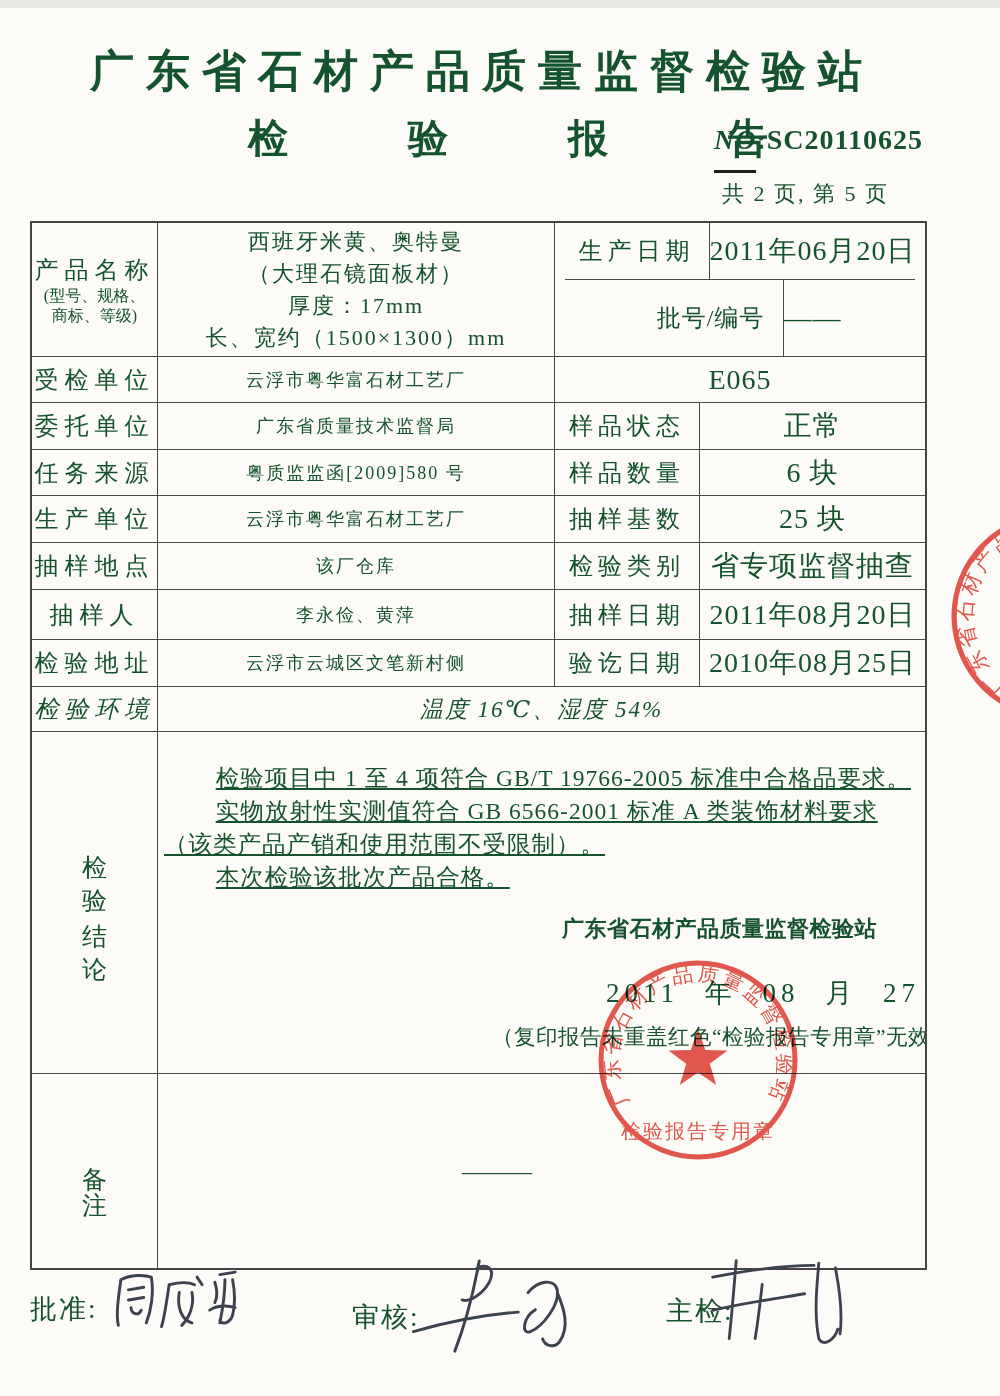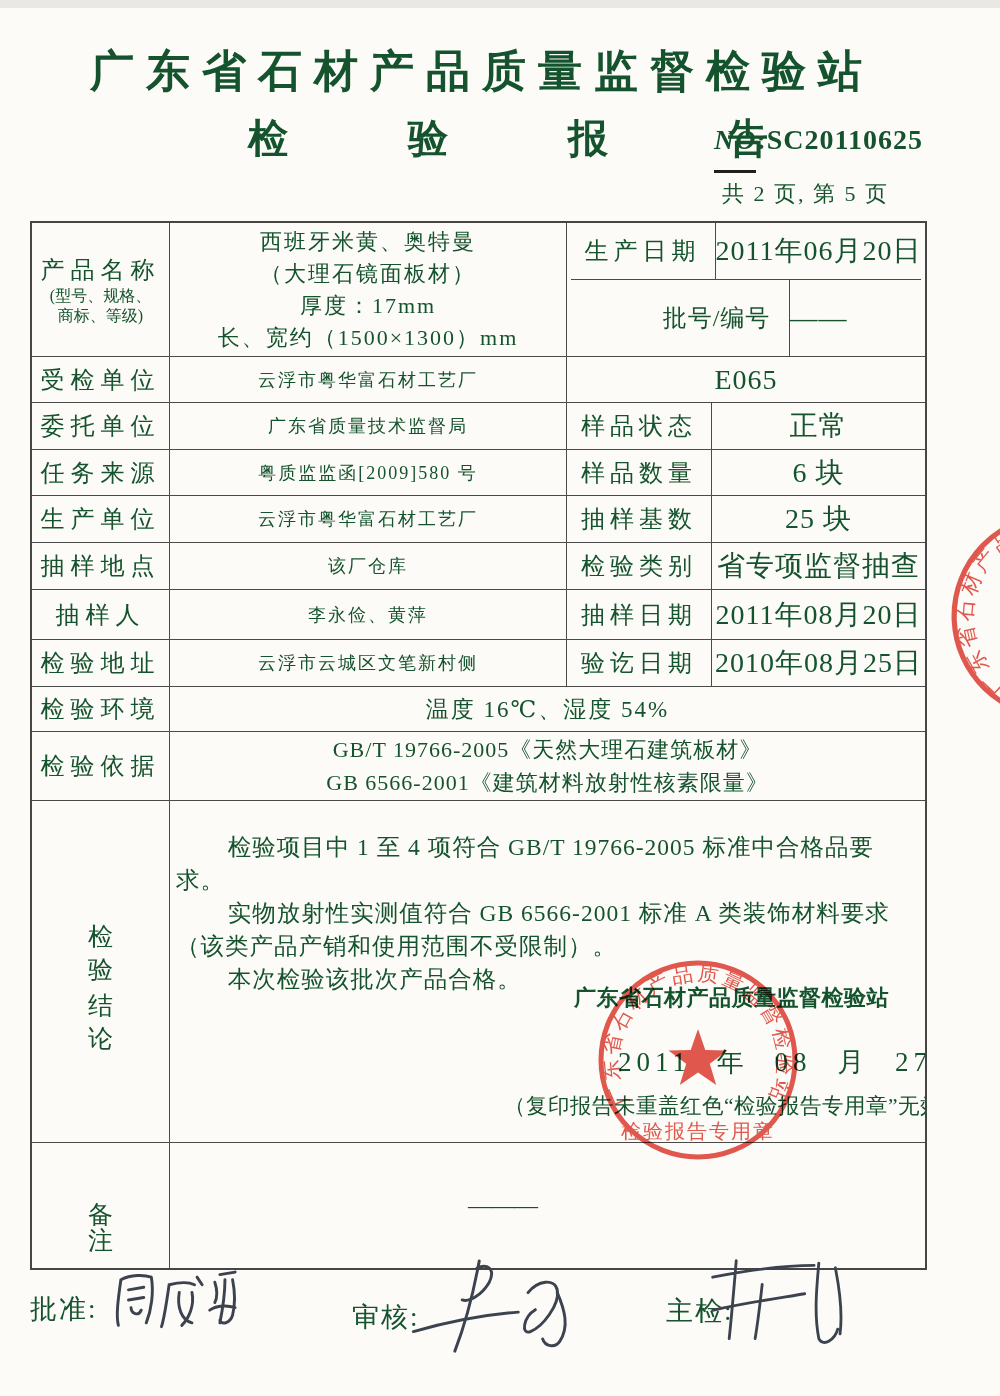--- a/index.html
+++ b/index.html
@@ -15,39 +15,39 @@
   .report-no .no-u{border-bottom:3px solid #1f1f1f;padding-bottom:15px;font-style:italic;}
   .pages-line{position:absolute;left:722px;top:171px;font-size:22px;letter-spacing:2px;white-space:nowrap;}
   
   .tbl{position:absolute;left:30px;top:213px;width:897px;height:1049px;
        border:2px solid #454545;box-sizing:border-box;display:flex;flex-direction:column;}
   .trow{display:flex;border-bottom:1.5px solid #4a4a4a;box-sizing:border-box;flex:0 0 auto;}
   .trow:last-child{border-bottom:none;}
   .cell{box-sizing:border-box;display:flex;flex-direction:column;align-items:center;justify-content:center;
         text-align:center;border-right:1.5px solid #4a4a4a;overflow:hidden;}
   .cell:last-child{border-right:none;}
-  .lbl{width:138px;font-size:24px;letter-spacing:6px;justify-content:center;}
+  .lbl{width:126px;font-size:24px;letter-spacing:6px;justify-content:center;}
   .val{width:397px;font-size:18px;letter-spacing:2px;}
   .rlbl{width:145px;font-size:24px;letter-spacing:5px;}
   .rval{flex:1;font-size:28px;letter-spacing:1px;}
   .sub{font-size:16px;letter-spacing:0;line-height:20px;}
   .pname-lines{line-height:32px;font-size:22px;}
   .rblock{flex:1;display:flex;flex-direction:column;border-right:none;padding:0;}
   .rsub{display:flex;flex:1;box-sizing:border-box;}
   .rsub.first{flex:0 0 57px;border-bottom:1.5px solid #4a4a4a;}
   .rsub .rlbl{display:flex;align-items:center;justify-content:center;border-right:1.5px solid #4a4a4a;box-sizing:border-box;}
   .rsub .rval{display:flex;align-items:center;justify-content:center;}
   .ls0{letter-spacing:1px !important;}
   .wide-val{flex:1;font-size:23px;letter-spacing:2px;}
   .basis-lines{line-height:33px;font-size:22px;letter-spacing:1px;}
   .vlabel{writing-mode:vertical-rl;text-orientation:upright;font-size:25px;letter-spacing:34px;}
   .vlabel.short{letter-spacing:24px;}
   
   .conc{position:relative;flex:1;display:block;text-align:left;}
-  .conc-lines{padding:30px 10px 0 6px;font-size:23.5px;line-height:33px;letter-spacing:1px;}
+  .conc-lines{padding:30px 10px 0 6px;font-size:23.5px;line-height:33px;letter-spacing:1px;text-decoration:underline;}
   .indent{text-indent:2.2em;}
   .conc-org{position:absolute;left:404px;top:182px;font-size:22px;font-weight:bold;letter-spacing:0.5px;white-space:nowrap;}
   .conc-date{position:absolute;left:448px;top:243px;font-size:27px;letter-spacing:5px;word-spacing:14px;white-space:nowrap;}
   .conc-note{position:absolute;left:334px;top:290px;font-size:21.5px;letter-spacing:0.5px;white-space:nowrap;}
   .remark-val{flex:1;font-size:24px;letter-spacing:-1px;padding-right:90px;}
   
   .sig-label{position:absolute;font-size:27px;letter-spacing:2px;white-space:nowrap;}
   .sig-svg{position:absolute;}
   
   .stamp{position:absolute;mix-blend-mode:multiply;opacity:0.9;pointer-events:none;}
@@ -125,32 +125,25 @@
       <div class="cell rlbl">抽样日期</div>
       <div class="cell rval">2011年08月20日</div>
     </div>
     <div class="trow" style="flex:0 0 47px;">
       <div class="cell lbl">检验地址</div>
       <div class="cell val">云浮市云城区文笔新村侧</div>
       <div class="cell rlbl">验讫日期</div>
       <div class="cell rval">2010年08月25日</div>
     </div>
 
-    <div class="trow" style="flex:0 0 45px;">
+    <div class="trow" style="flex:0 0 45px;font-style:italic;">
       <div class="cell lbl">检验环境</div>
       <div class="cell wide-val">温度 16℃、湿度 54%</div>
     </div>
 
-    <div class="trow" style="flex:0 0 69px;">
-      <div class="cell lbl">检验依据</div>
-      <div class="cell wide-val basis-lines">
-        <div>GB/T 19766-2005《天然大理石建筑板材》</div>
-        <div>GB 6566-2001《建筑材料放射性核素限量》</div>
-      </div>
-    </div>
 
     <div class="trow" style="flex:0 0 342px;">
       <div class="cell lbl">
         <span class="vlabel">检验结论</span>
       </div>
       <div class="cell conc">
         <div class="conc-lines">
           <div class="indent">检验项目中 1 至 4 项符合 GB/T 19766-2005 标准中合格品要求。</div>
           <div class="indent">实物放射性实测值符合 GB 6566-2001 标准 A 类装饰材料要求</div>
           <div>（该类产品产销和使用范围不受限制）。</div>

